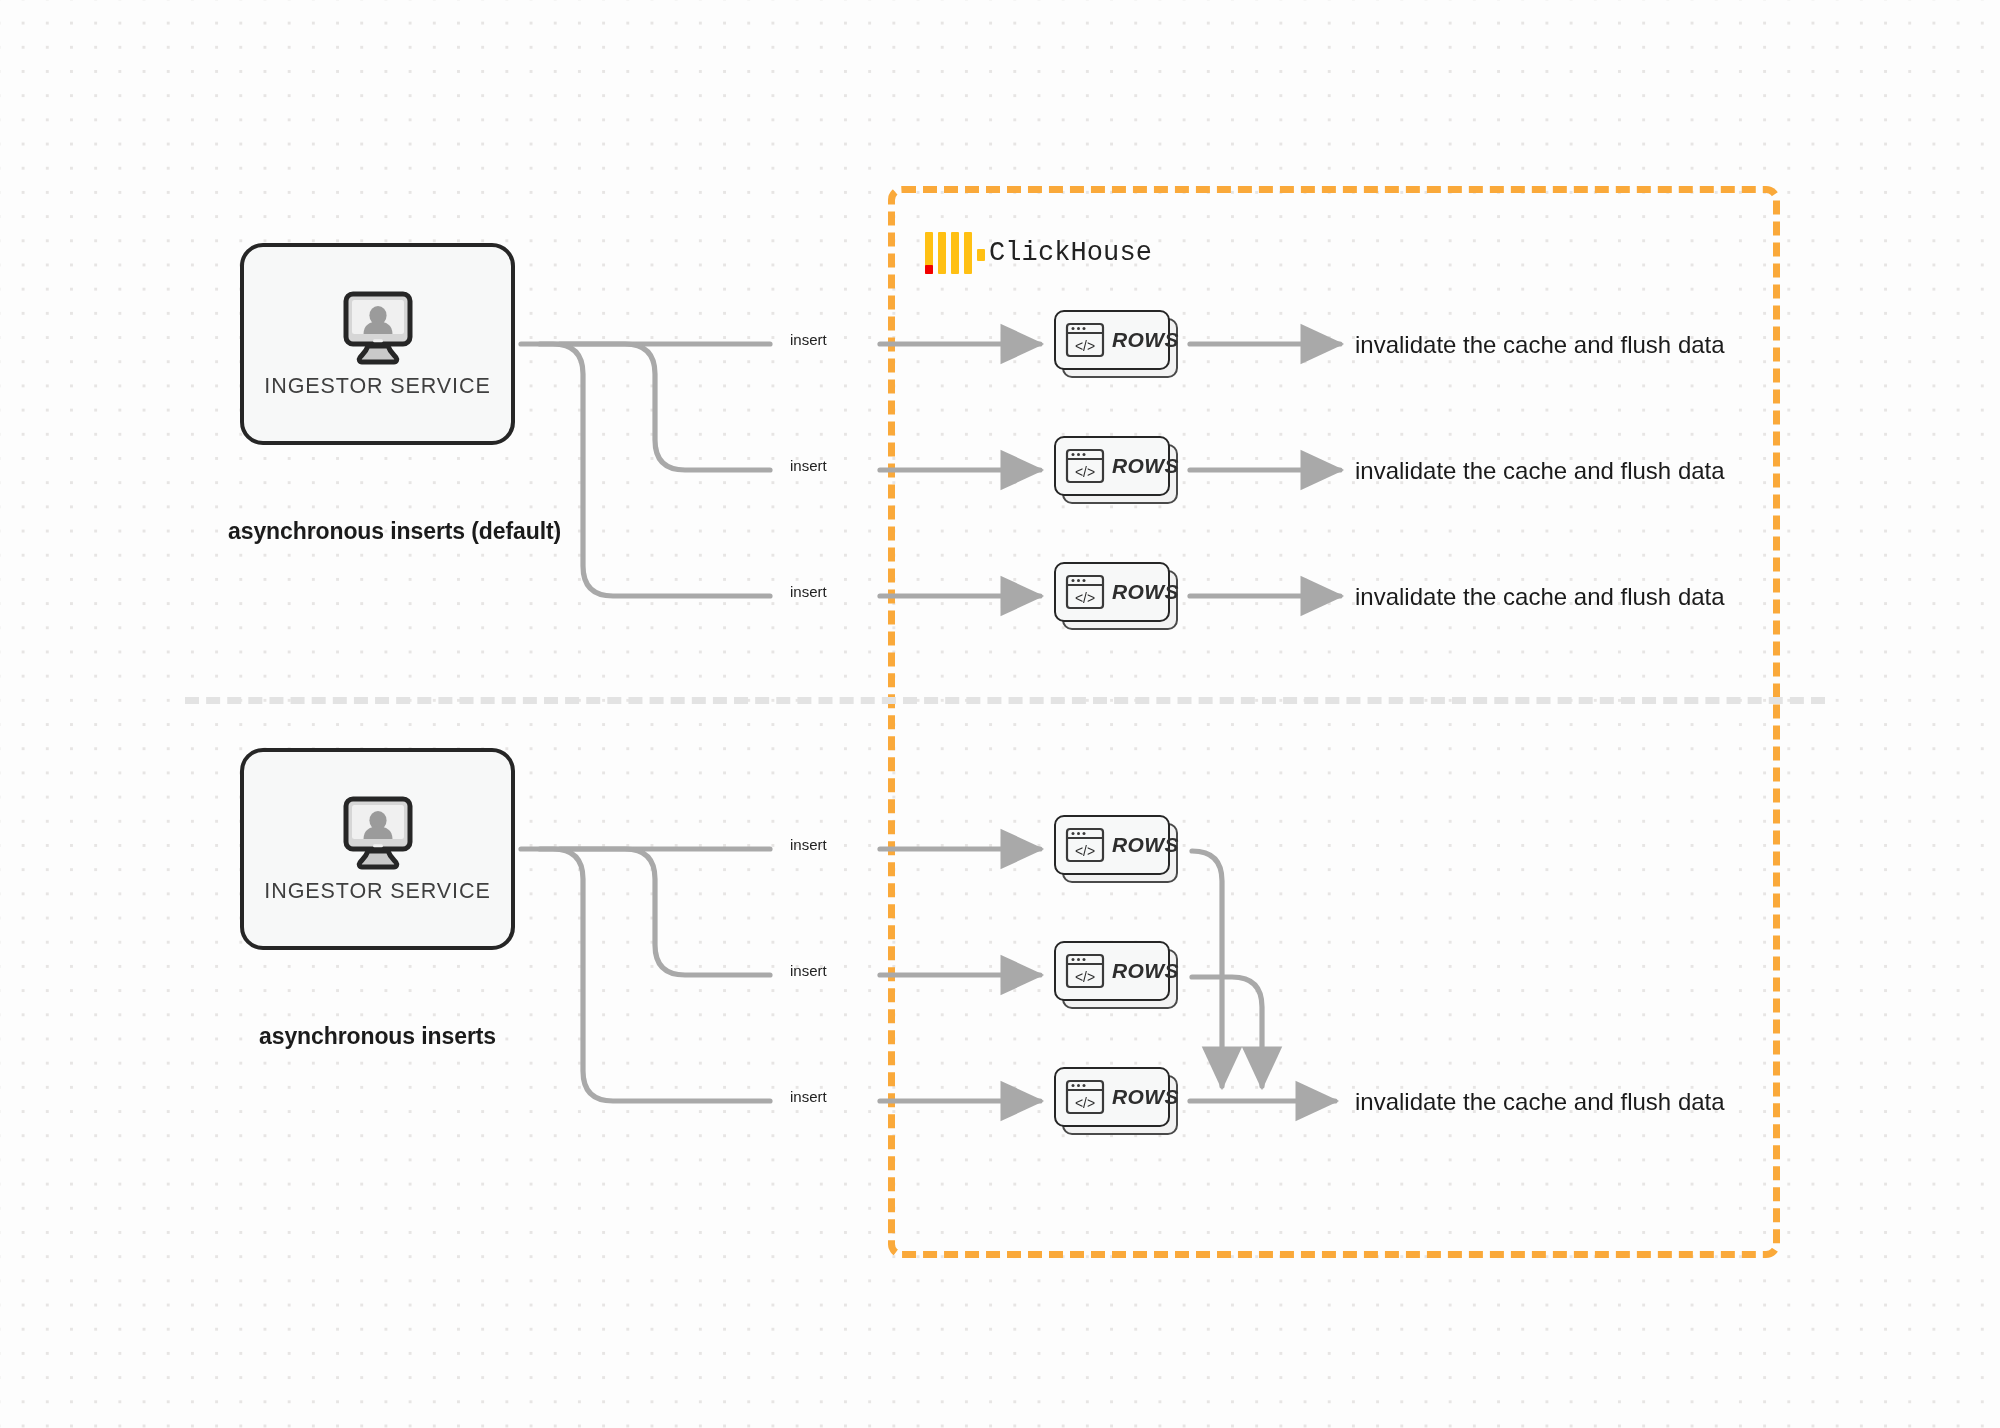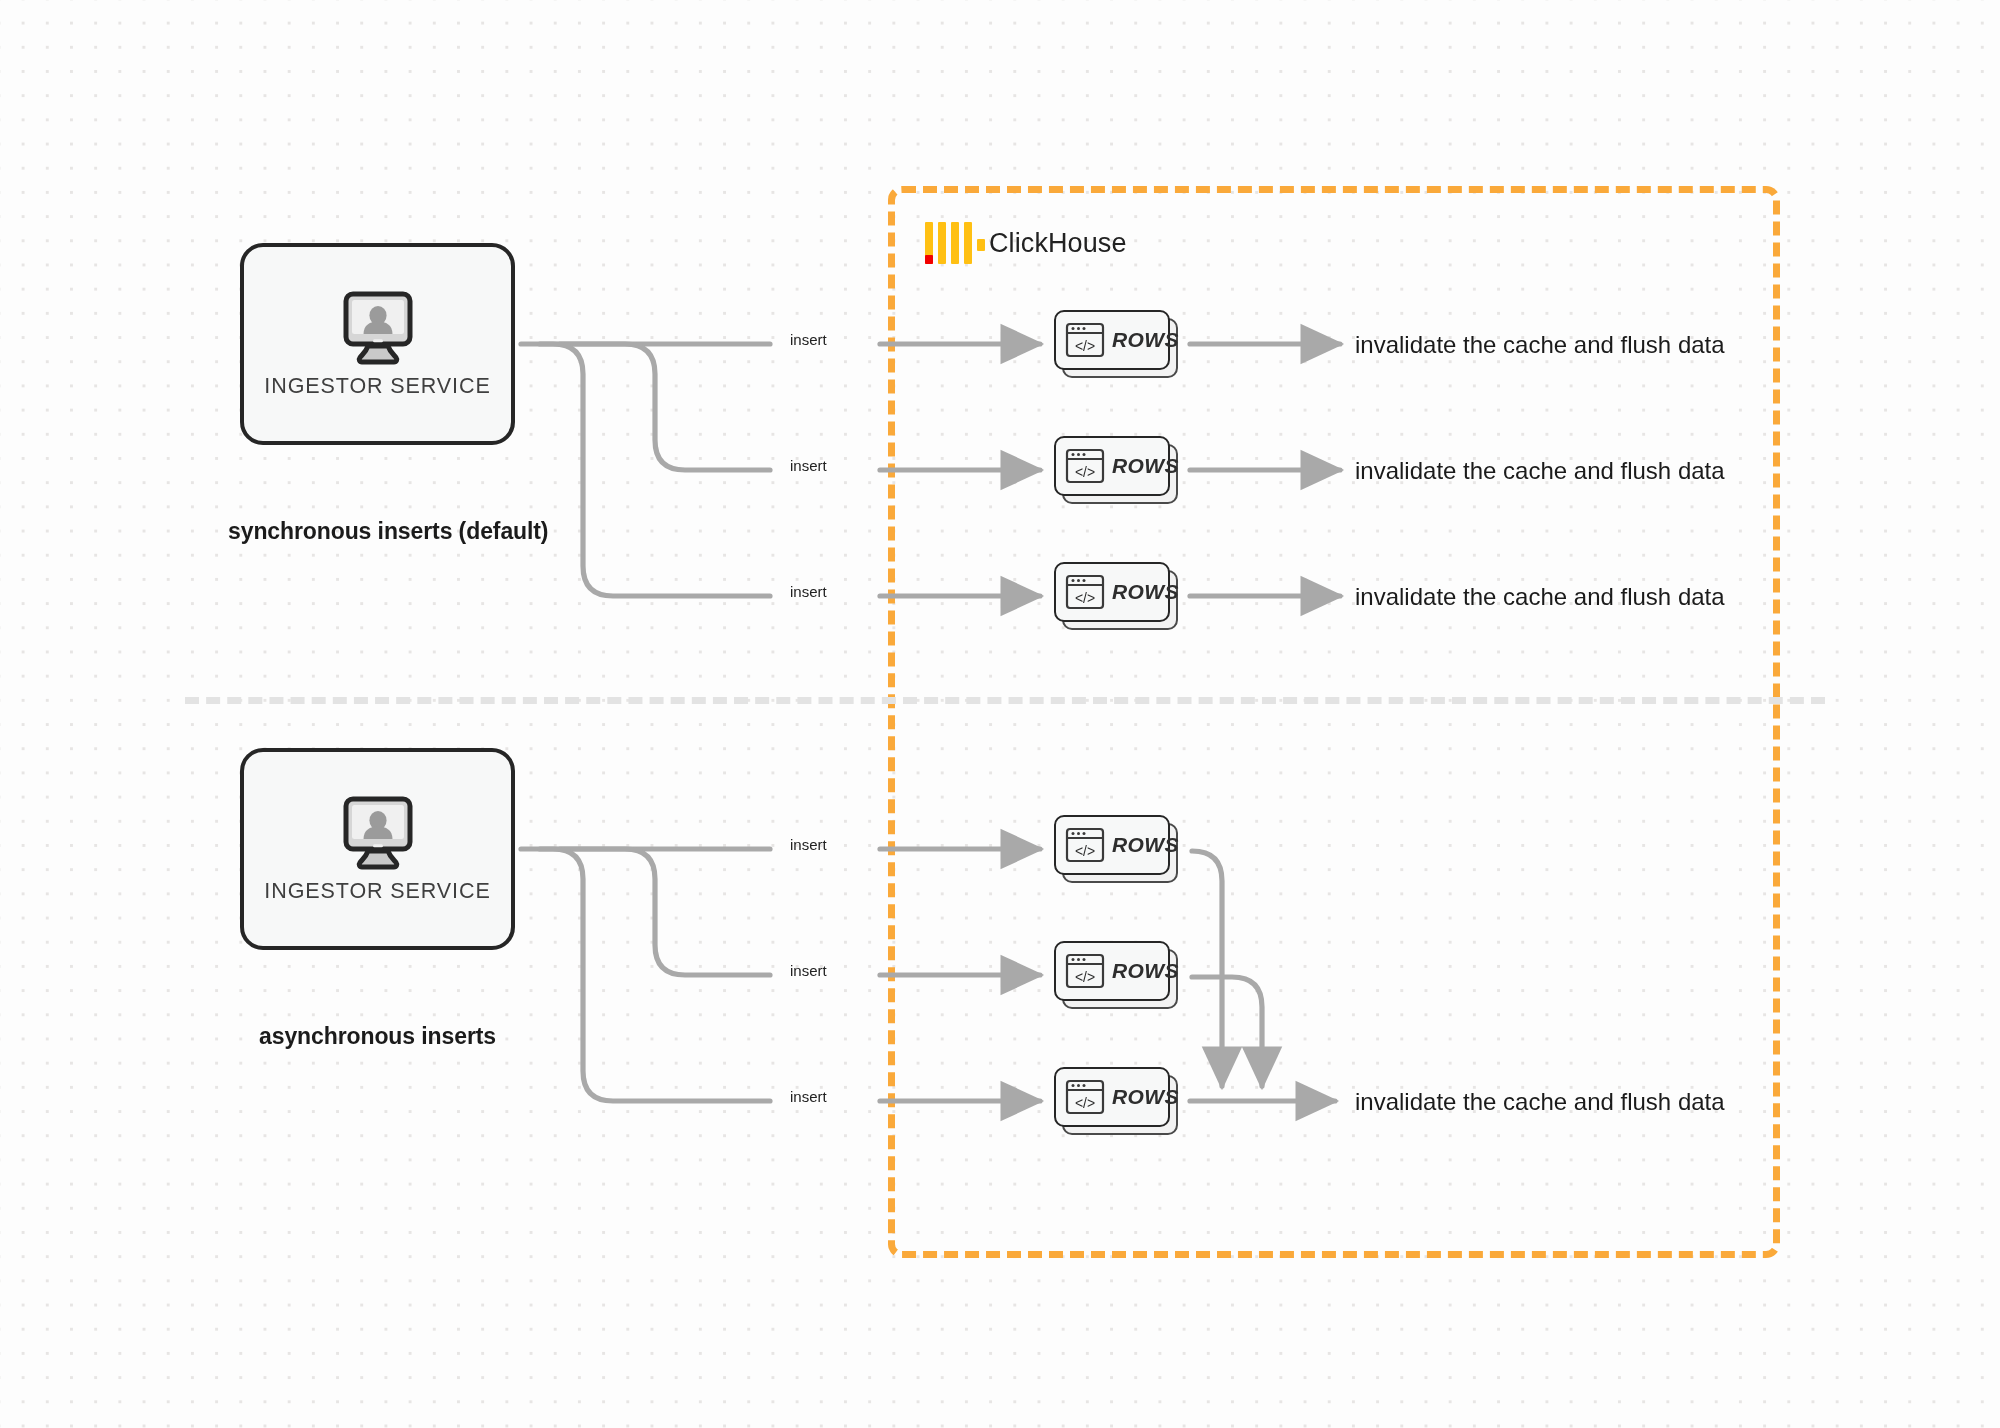--- a/index.html
+++ b/index.html
@@ -187,21 +187,21 @@
     border-top: 7px dashed #e3e3e3;
   }
 </style>
 </head>
 <body>
 
 <div id="canvas">
 
   <div class="ch-boundary" style="left:888px; top:186px; width:892px; height:1072px;"></div>
 
-  <div class="ch-brand" style="left:925px; top:222px;">
+  <div class="ch-brand" style="left:925px; top:232px;font-family:Liberation Mono, monospace;">
     <div class="ch-logo">
       <div class="bar b1"></div>
       <div class="bar b2"></div>
       <div class="bar b3"></div>
       <div class="bar b4"></div>
       <div class="nub"></div>
       <div class="reddot"></div>
     </div>
     <div class="ch-name">ClickHouse</div>
   </div>
@@ -252,21 +252,21 @@
       <rect x="10" y="4" width="64" height="50" rx="7" fill="#d6d6d6" stroke="#262626" stroke-width="5"></rect>
       <rect x="16" y="10" width="52" height="34" rx="2.5" fill="#f0f0f0"></rect>
       <ellipse cx="42" cy="25.5" rx="8.6" ry="9.4" fill="#9b9b9b"></ellipse>
       <path d="M27.5 44 C27.5 35 34 31.5 42 31.5 C50 31.5 56.5 35 56.5 44 Z" fill="#9b9b9b"></path>
       <rect x="37" y="49.2" width="10" height="3" rx="1.5" fill="#f0f0f0"></rect>
       <path d="M32 56 L52 56 C54 62 58 65 60 67.5 C61.5 69.5 60.5 72 58 72 L26 72 C23.5 72 22.5 69.5 24 67.5 C26 65 30 62 32 56 Z" fill="#c9c9c9" stroke="#262626" stroke-width="5" stroke-linejoin="round"></path>
     </svg>
     <div class="ing-label">INGESTOR SERVICE</div>
   </div>
 
-  <div class="caption" style="left:228px; top:518px;">synchronous inserts (default)</div>
+  <div class="caption" style="left:228px; top:518px;">asynchronous inserts (default)</div>
 
   <div class="edge-label" style="left:790px; top:331px;">insert</div>
   <div class="edge-label" style="left:790px; top:457px;">insert</div>
   <div class="edge-label" style="left:790px; top:583px;">insert</div>
 
   <div class="rows-node" style="left:1054px; top:310px;">
     <div class="shadow-card"></div>
     <div class="main-card">
       <svg class="code-ico" viewBox="0 0 40 36">
         <rect x="2" y="2" width="36" height="32" rx="3" fill="#f7f8f8" stroke="#3a3a3a" stroke-width="2.2"></rect>

